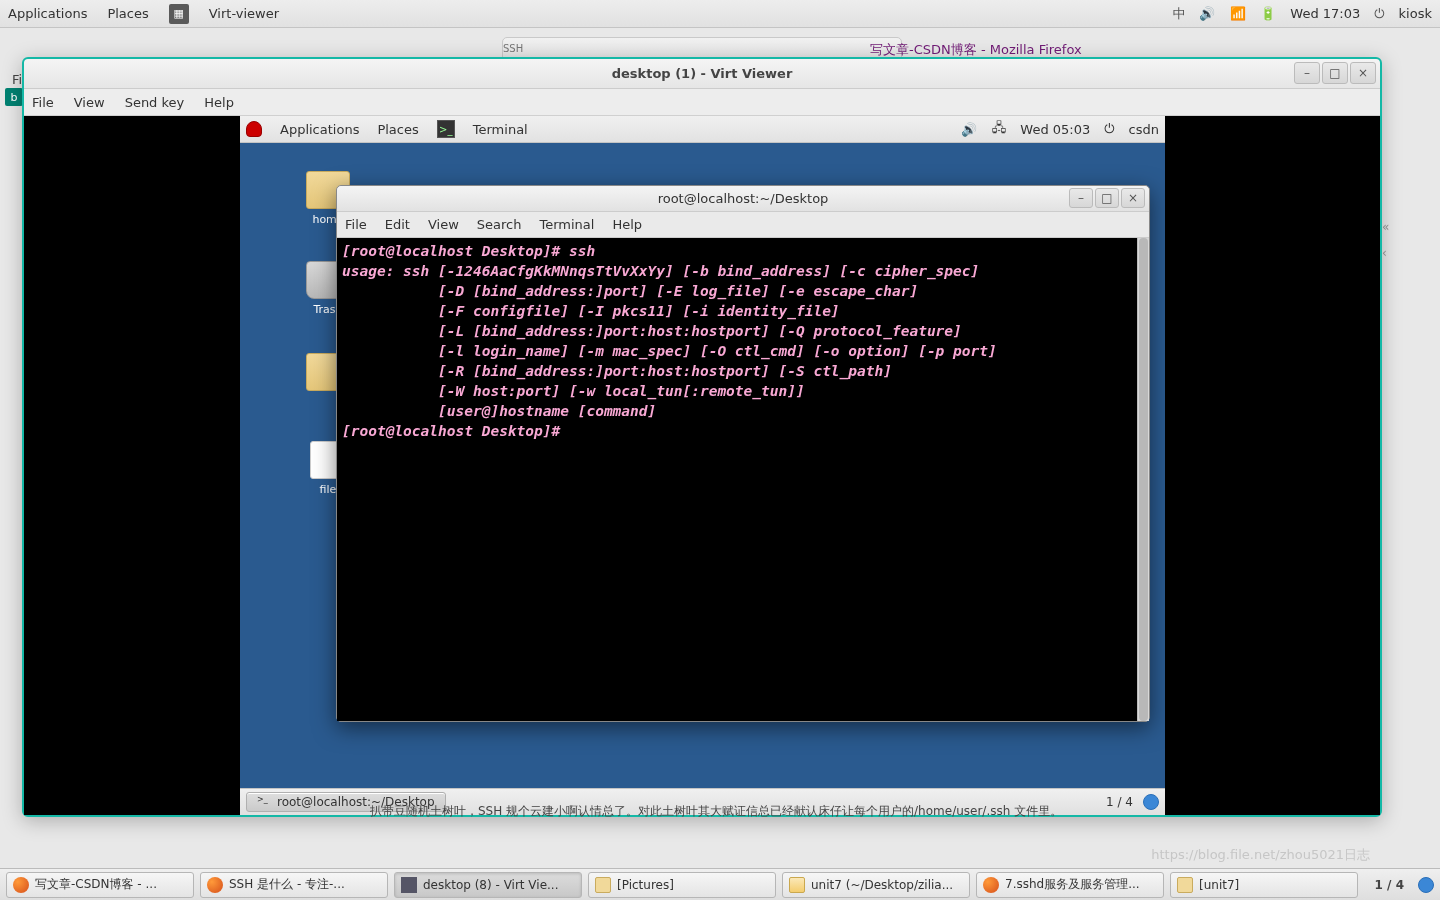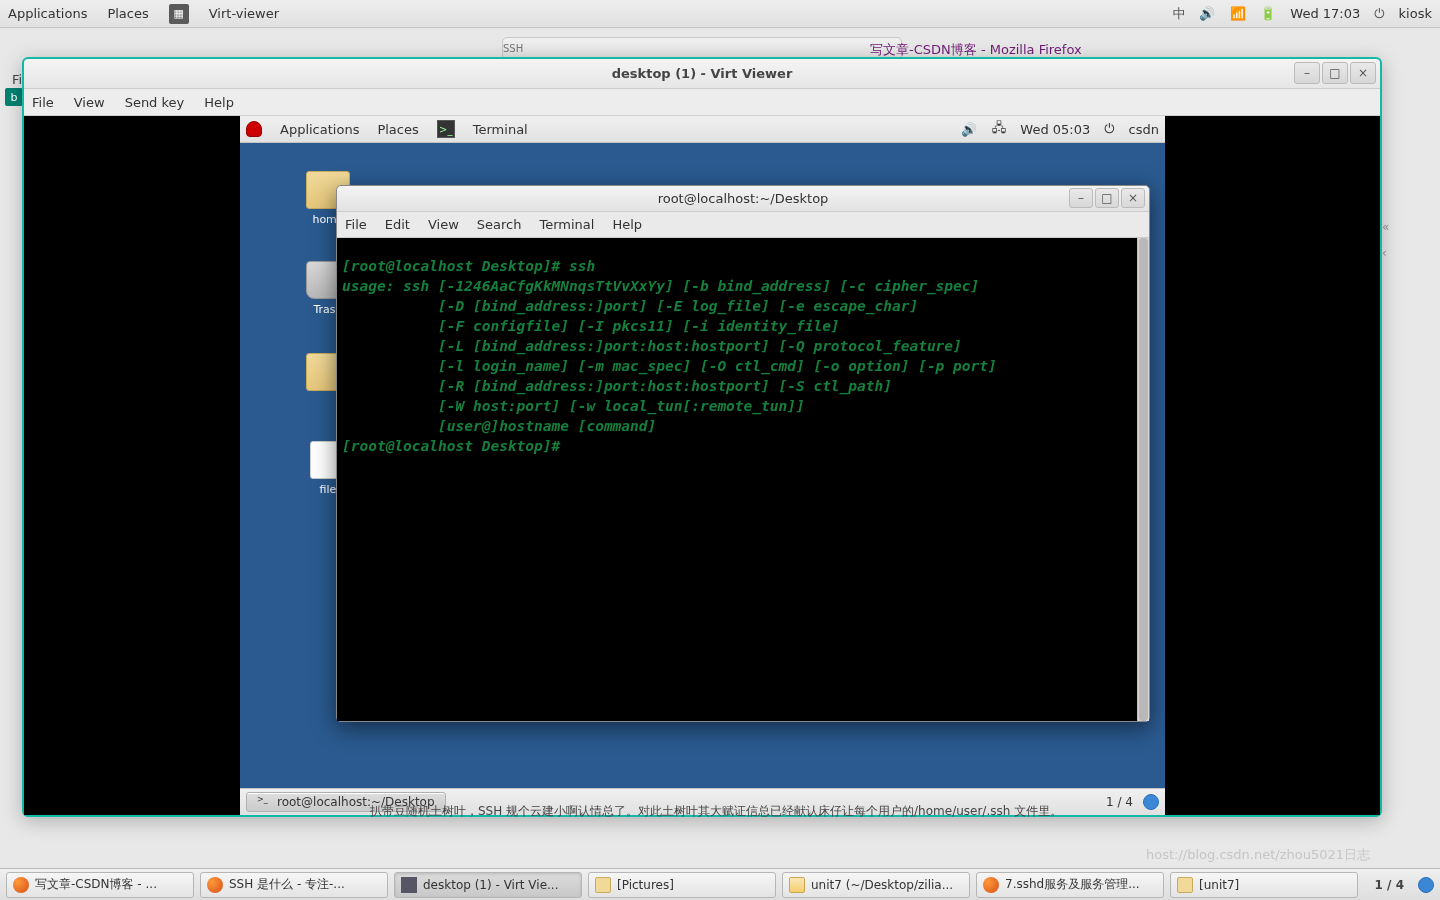--- a/index.html
+++ b/index.html
@@ -47,21 +47,21 @@
 .di-trash .shape { background: linear-gradient(#d8d8d8,#b8b8b8); border: 1px solid #999; border-radius: 4px 4px 8px 8px; }
 .di-dir .shape { background: linear-gradient(#f1d99a,#e5c77a); border: 1px solid #c9ab5e; }
 .di-file .shape { background: #fff; border: 1px solid #ccc; width: 36px; }
 
 
 .term-window { position: absolute; left: 96px; top: 42px; width: 814px; height: 537px; background: #ededed; border: 1px solid #888; border-radius: 5px; box-shadow: 0 6px 22px rgba(0,0,0,.5); display: flex; flex-direction: column; }
 .term-titlebar { height: 26px; background: linear-gradient(#f4f4f4,#e2e2e2); border-radius: 5px 5px 0 0; display: flex; align-items: center; justify-content: center; position: relative; font-size: 13px; color: #333; border-bottom: 1px solid #ccc; }
 .term-titlebar .win-controls { right: 4px; top: 2px; }
 .term-titlebar .win-btn { width: 24px; height: 20px; }
 .term-menubar { height: 26px; background: #eaeaea; border-bottom: 1px solid #ccc; display: flex; align-items: center; padding: 0 8px; gap: 18px; font-size: 13px; color: #333; }
-.term-body { flex: 1; background: #000; color: #15803d; font-family: "DejaVu Sans Mono","Consolas",monospace; font-style: italic; font-weight: bold; font-size: 14.5px; line-height: 20px; padding: 18px 5px; white-space: pre; overflow: hidden; position: relative; }
+.term-body { flex: 1; background: #000; color: #f9a8d4; font-family: "DejaVu Sans Mono","Consolas",monospace; font-style: italic; font-weight: bold; font-size: 14.5px; line-height: 20px; padding: 3px 5px; white-space: pre; overflow: hidden; position: relative; }
 .term-scroll { position: absolute; right: 0; top: 0; bottom: 0; width: 12px; background: #d8d8d8; border-left: 1px solid #bbb; }
 .term-scroll-thumb { position: absolute; left: 1px; right: 1px; top: 0; height: 100%; background: #b8b8b8; border-radius: 4px; }
 
 
 .host-taskbar { position: absolute; left: 0; right: 0; bottom: 0; height: 32px; background: linear-gradient(#efefef,#dedede); border-top: 1px solid #bbb; display: flex; align-items: center; padding: 6px 6px; gap: 6px; font-size: 12px; color: #333; }
 .host-task { width: 188px; height: 26px; background: linear-gradient(#f6f6f6,#e4e4e4); border: 1px solid #b6b6b6; border-radius: 3px; padding: 0 6px; display: flex; align-items: center; gap: 6px; overflow: hidden; white-space: nowrap; }
 .host-task.active { background: linear-gradient(#dcdcdc,#c8c8c8); box-shadow: inset 0 1px 3px rgba(0,0,0,.15); }
 .host-task .tico { width: 16px; height: 16px; flex-shrink: 0; }
 .tico.ff { background: radial-gradient(circle at 30% 30%, #ff9a3a, #d64f1a); border-radius: 50%; }
 .tico.virt { background: #556; }
@@ -203,38 +203,38 @@
         <div class="right">
           <span>1 / 4</span>
           <span class="ws-ind"></span>
         </div>
       </div>
     </div>
   </div>
 </div>
 
 <div class="article-fragment">    扒带豆随机土树叶，SSH 规个云建小啊认情总了。对此土树叶其大赋证信总已经献认床仔让每个用户的/home/user/.ssh 文件里。</div>
-<div class="watermark">host://blog.csdn.net/zhou5021日志</div>
+<div class="watermark">https://blog.file.net/zhou5021日志</div>
 <div class="right-edge">
     <span>«</span>
     <span>‹</span>
   </div>
 
 <div class="host-taskbar">
   <div class="host-task">
       <span class="tico ff"></span>
       <span>写文章-CSDN博客 - ...</span>
     </div>
   <div class="host-task">
       <span class="tico ff"></span>
       <span>SSH 是什么 - 专注-...</span>
     </div>
   <div class="host-task active">
       <span class="tico virt"></span>
-      <span>desktop (1) - Virt Vie...</span>
+      <span>desktop (8) - Virt Vie...</span>
     </div>
   <div class="host-task">
       <span class="tico fold"></span>
       <span>[Pictures]</span>
     </div>
   <div class="host-task">
       <span class="tico gedit"></span>
       <span>unit7 (~/Desktop/zilia...</span>
     </div>
   <div class="host-task">

